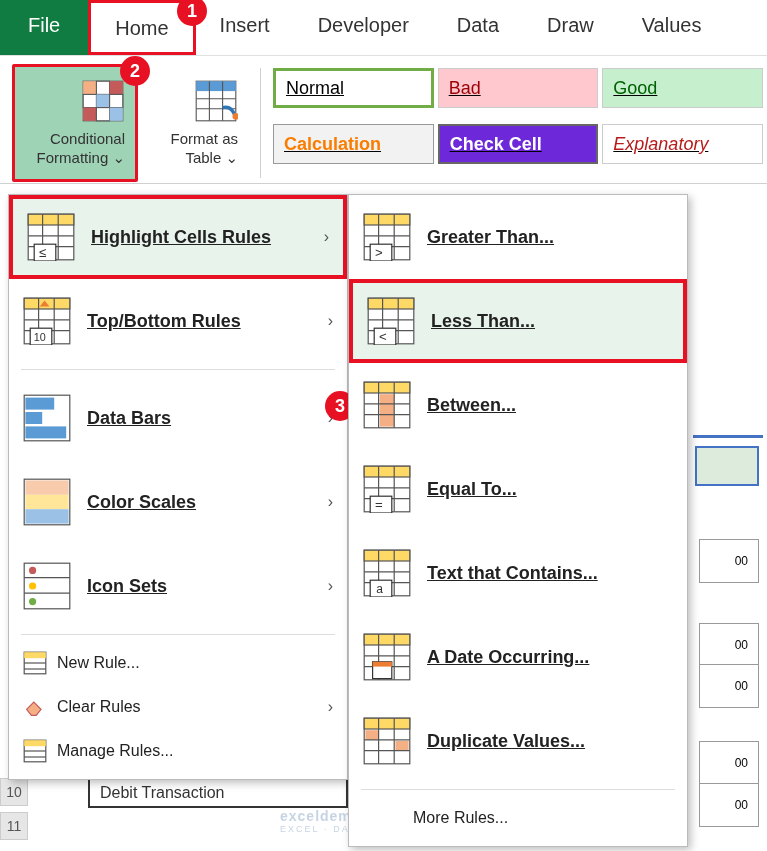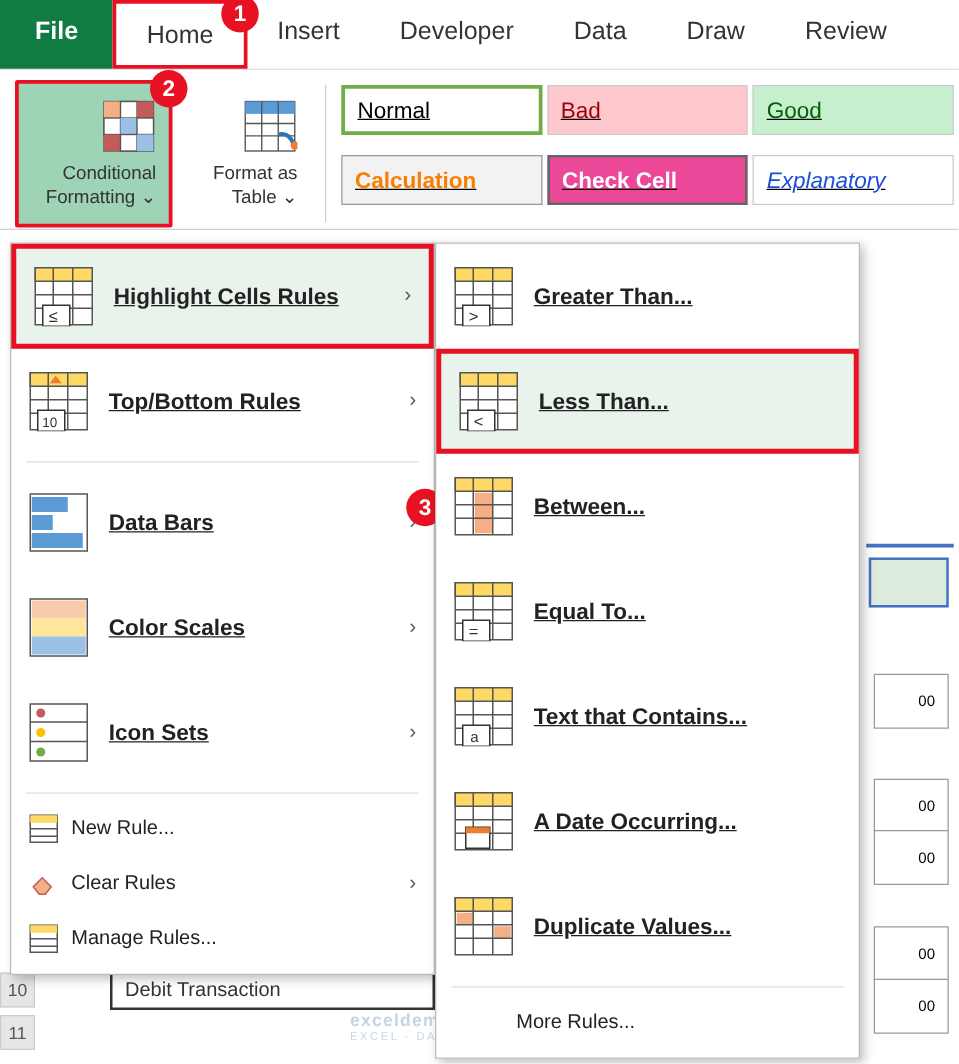--- a/index.html
+++ b/index.html
@@ -1,38 +1,38 @@
 <!DOCTYPE html>
 <html><head>
 <meta charset="utf-8">
 <style>
   * { box-sizing: border-box; margin: 0; padding: 0; font-family: "Segoe UI", Arial, sans-serif; }
   body { background: #fff; width: 767px; height: 851px; overflow: hidden; position: relative; }
   
   .tabs { display: flex; height: 56px; align-items: stretch; border-bottom: 1px solid #e0e0e0; }
   .tab { padding: 14px 24px; font-size: 20px; color: #333; cursor: pointer; position:relative; }
-  .tab.file { background: #107c41; color: #fff; font-weight:700; padding:14px 28px;}
+  .tab.file { background: #107c41; color: #fff; font-weight:400; padding:14px 28px;}
   .tab.active { border: 3px solid #e81123; font-weight: 500; position: relative; }
   
   .ribbon { display: flex; height: 128px; align-items: flex-start; padding: 8px 0 0 12px; gap: 8px; border-bottom:1px solid #d0d0d0;}
   .ribbon-btn { display:flex; flex-direction:column; align-items:flex-end; justify-content:center; padding:6px 10px; font-size:15px; color:#333; position:relative; text-align:center; line-height:1.3; }
   .ribbon-btn.cf { background:#9fd3b6; border:3px solid #e81123; border-radius:2px; height:118px; width:126px;}
   .ribbon-btn.ft { height:118px; width:102px; }
   .ribbon-divider { width:1px; height:110px; background:#d0d0d0; margin:4px 4px 0;}
   
   .icon-cf, .icon-ft { width:44px; height:44px; margin-bottom:6px; }
   
   .styles-gallery { display:grid; grid-template-columns: repeat(3,1fr); gap:4px; padding-top:4px; flex:1; height:112px; margin-right:4px;text-decoration:underline;}
   .style-cell { border:1px solid #ccc; display:flex; align-items:center; padding:6px 10px; font-size:18px; height:40px;}
   .style-normal { border:3px solid #70ad47; background:#fff;}
   .style-bad { background:#ffc7ce; color:#9c0006;}
   .style-good { background:#c6efce; color:#006100;}
   .style-calc { background:#f2f2f2; color:#fa7d00; font-weight:bold; border:1px solid #999;}
-  .style-check { background:#ec4899; color:#fff; font-weight:bold; border:2px solid #666;}
-  .style-expl { background:#fff; color:#1d4ed8; font-style:italic;}
+  .style-check { background:#6d28d9; color:#fff; font-weight:bold; border:2px solid #666;}
+  .style-expl { background:#fff; color:#b91c1c; font-style:italic;}
   
   .badge { position:absolute; width:30px; height:30px; border-radius:50%; background:#e81123; color:#fff; font-weight:bold; font-size:18px; display:flex; align-items:center; justify-content:center; z-index:20; }
   
   .menu1 { position:absolute; left:8px; top:194px; width:340px; background:#fff; border:1px solid #bbb; box-shadow:3px 3px 8px rgba(0,0,0,0.25); z-index:5; padding-bottom:6px;}
   .menu2 { position:absolute; left:348px; top:194px; width:340px; background:#fff; border:1px solid #bbb; box-shadow:3px 3px 8px rgba(0,0,0,0.25); z-index:6; padding-bottom:6px;}
   
   .menu-item { display:flex; align-items:center; height:84px; padding:0 14px; position:relative; }
   .menu-item.small { height:44px; }
   .menu-item.hl { border:4px solid #e81123; background:#e8f3ec;}
   .menu-icon { width:48px; height:48px; margin-right:16px; flex-shrink:0;}
@@ -58,21 +58,21 @@
 </head>
 <body>
 
 <div class="tabs">
   <div class="tab file">File</div>
   <div class="tab active">Home</div>
   <div class="tab">Insert</div>
   <div class="tab">Developer</div>
   <div class="tab">Data</div>
   <div class="tab">Draw</div>
-  <div class="tab">Review</div>
+  <div class="tab">Values</div>
 </div>
 <div class="badge" style="left:177px; top:-4px;">1</div>
 
 <div class="ribbon">
   <div class="ribbon-btn cf">
     <svg class="icon-cf" viewBox="0 0 40 40">
       <rect x="2" y="2" width="36" height="36" fill="#fff" stroke="#555"></rect>
       <rect x="2" y="2" width="12" height="12" fill="#f4b084"></rect>
         <rect x="14" y="2" width="12" height="12" fill="#fff" stroke="#555"></rect>
         <rect x="26" y="2" width="12" height="12" fill="#c55a5a"></rect>

